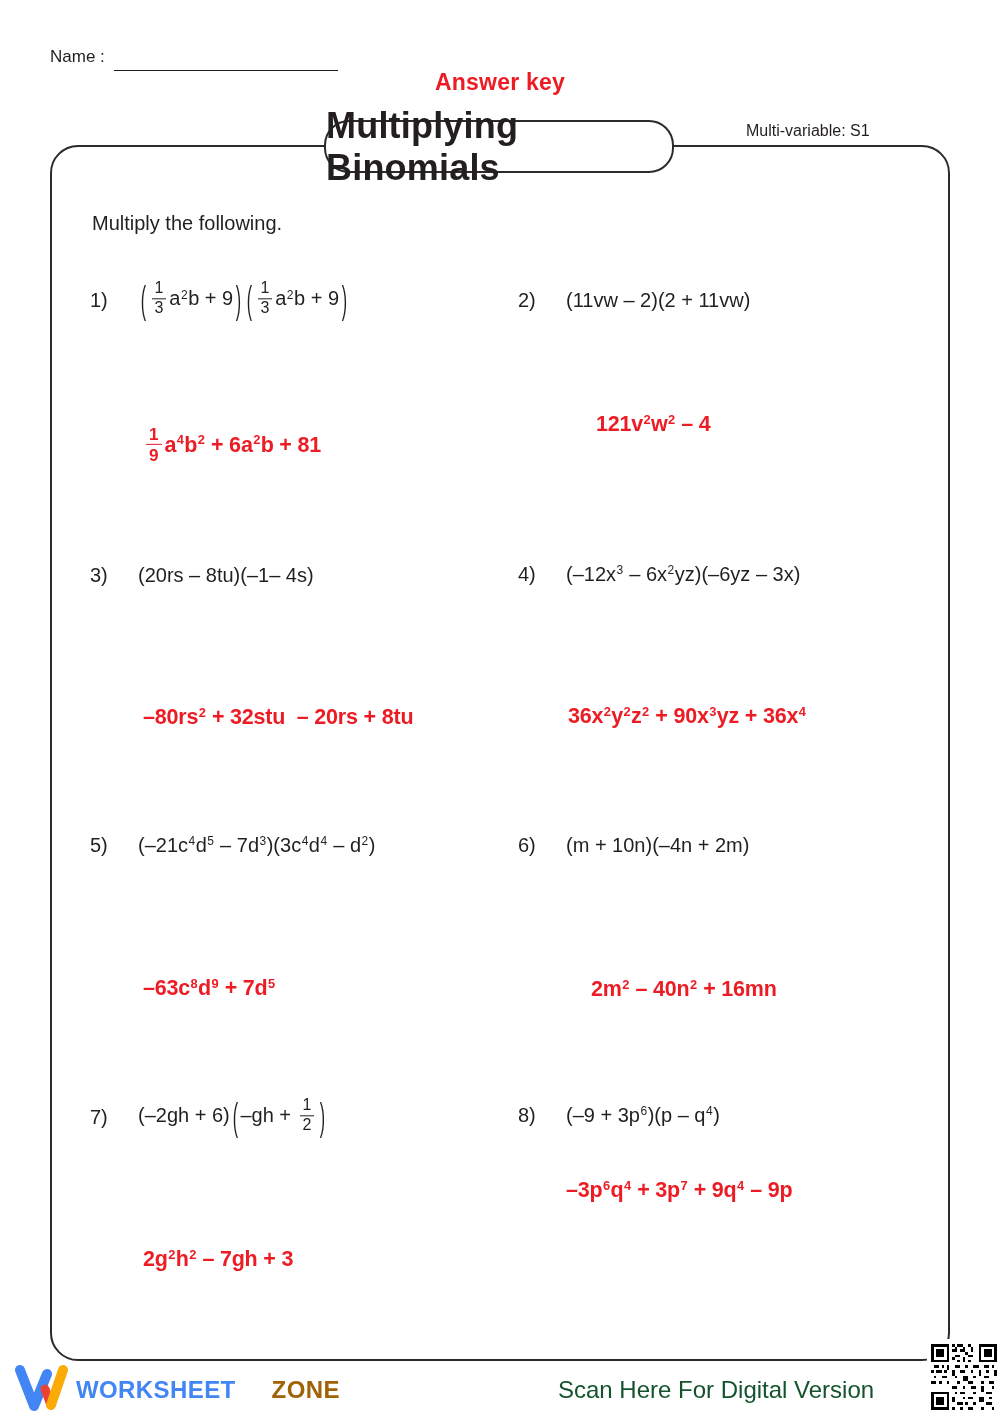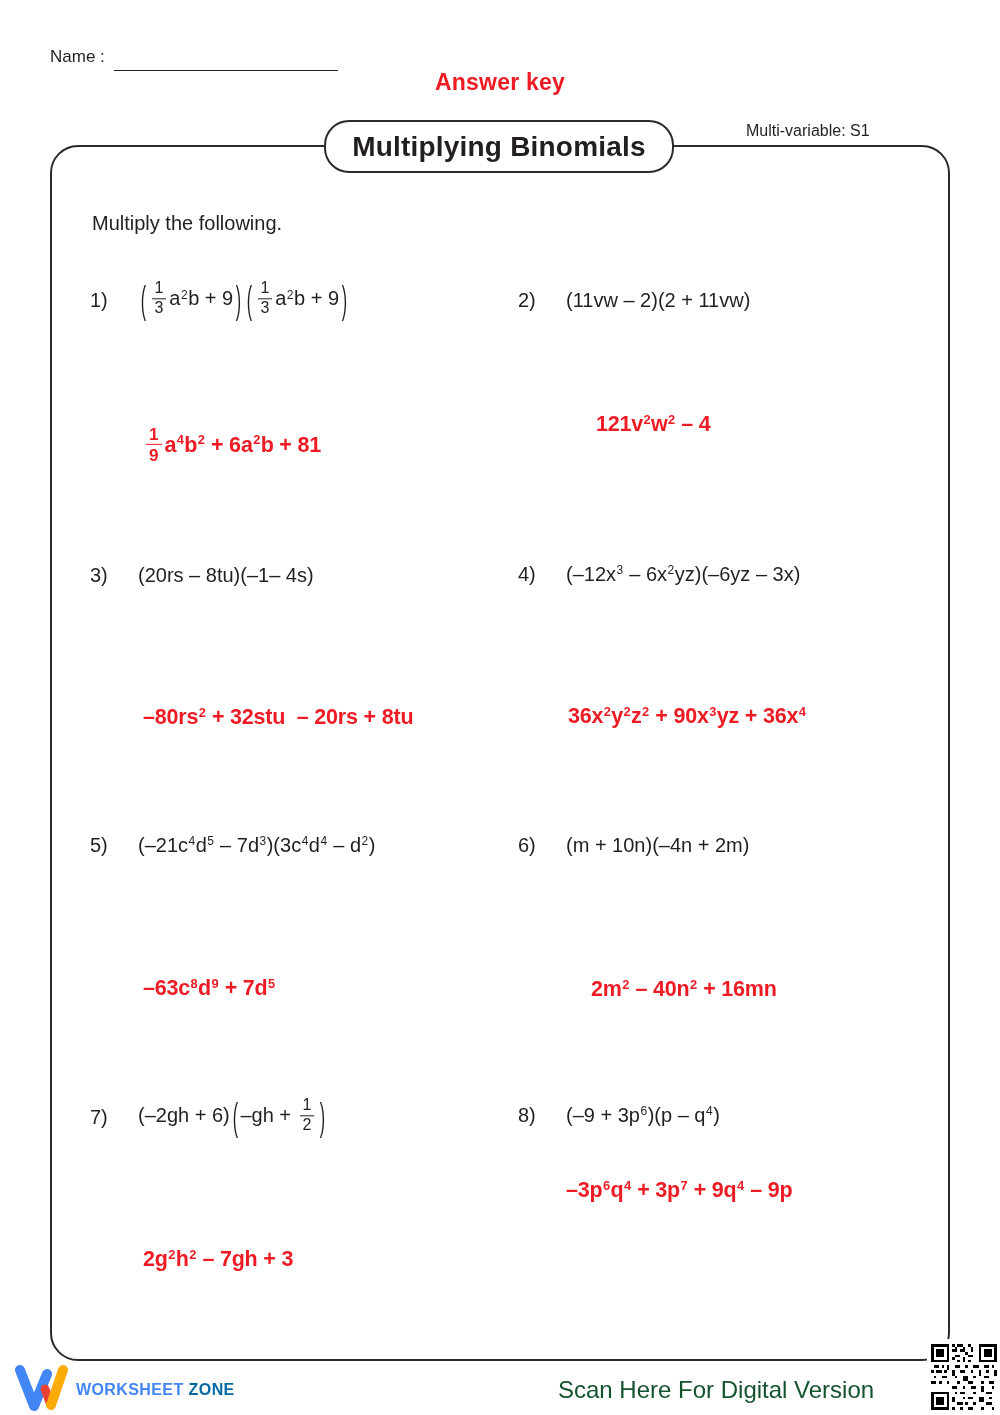--- a/index.html
+++ b/index.html
@@ -13,21 +13,21 @@
   .name-label{position:absolute;left:50px;top:47px;font-size:17px;}
   .name-line{position:absolute;left:114px;top:70px;width:224px;height:0;border-bottom:1.5px solid #231f20;}
   .answer-key{position:absolute;left:0;right:0;top:69px;text-align:center;
     font-size:23px;font-weight:700;color:#ed1c24;letter-spacing:0.2px;}
 
   .sheet-box{position:absolute;left:50px;top:145px;width:896px;height:1212px;
     border:2px solid #2b2b2b;border-radius:28px;background:#fff;z-index:0;}
   .title-pill{position:absolute;left:324px;top:120px;width:346px;height:49px;
     background:#fff;border:2.5px solid #2b2b2b;border-radius:25px;z-index:2;
     display:flex;align-items:center;justify-content:center;
-    font-size:28px;font-weight:700;letter-spacing:0.2px;}
+    font-size:36px;font-weight:700;letter-spacing:0.2px;}
   .subtitle{position:absolute;left:746px;top:122px;font-size:16px;z-index:2;}
 
   .instruction{position:absolute;left:92px;top:212px;font-size:20px;z-index:1;}
 
   
   .prob{position:absolute;display:flex;align-items:center;font-size:20px;
     transform:translateY(-50%);white-space:pre;z-index:1;}
   .prob .pnum{width:48px;flex:none;}
   .ans{position:absolute;font-size:21.5px;font-weight:700;color:#ed1c24;
     transform:translateY(-50%);white-space:pre;letter-spacing:-0.2px;z-index:1;}
@@ -46,23 +46,23 @@
   .frac{display:inline-flex;flex-direction:column;align-items:center;
     font-size:0.8em;line-height:1.05;margin:0 3px;vertical-align:middle;
     transform:translateY(-0.08em);}
   .frac .num{border-bottom:0.09em solid currentColor;padding:0 0.18em 0.07em;}
   .frac .den{padding-top:0.07em;}
   .bigparen{display:inline-block;transform:scale(0.8,1.95);transform-origin:center;
     font-weight:300;margin:0 2px;vertical-align:-0.05em;}
 
   
   .logo{position:absolute;left:14px;top:1362px;display:flex;align-items:center;z-index:2;}
-  .logo-text{font-size:16px;font-weight:700;margin-left:8px;letter-spacing:0.4px;display:flex;}
+  .logo-text{font-size:24px;font-weight:700;margin-left:8px;letter-spacing:0.4px;display:flex;gap:31px;}
   .logo-text .t1{color:#4285f4;}
-  .logo-text .t2{color:#0369a1;margin-left:5px;}
+  .logo-text .t2{color:#a16207;margin-left:5px;}
   .scan-text{position:absolute;left:558px;top:1376px;font-size:24px;color:#14532d;z-index:2;}
   .qr{position:absolute;left:927px;top:1339px;width:73px;height:76px;background:#fff;
     display:flex;align-items:center;justify-content:center;z-index:3;}
 </style>
 </head>
 <body>
 
 <div class="page">
 
   <span class="name-label">Name :</span>

